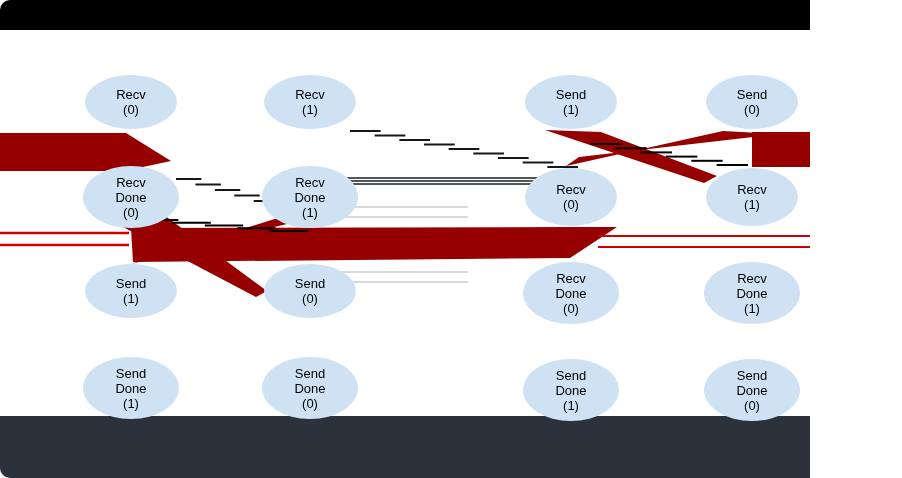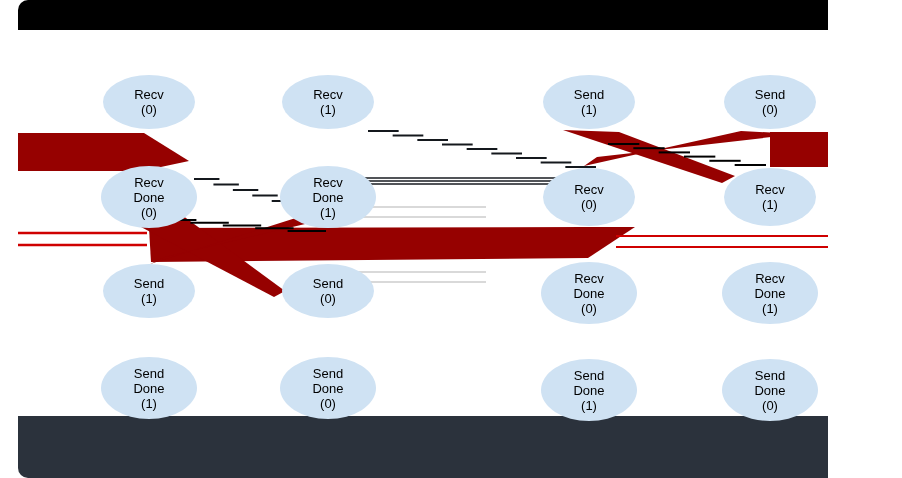--- a/index.html
+++ b/index.html
@@ -3,21 +3,20 @@
 <meta charset="utf-8">
 <style>
   html, body { margin: 0; padding: 0; background: #ffffff; }
   .stage {
     position: relative;
     width: 810px;
     height: 478px;
     background: #ffffff;
     font-family: "Liberation Sans", sans-serif;
     overflow: hidden;
-    margin-left: 18px;
   }
   .topbar {
     position: absolute;
     left: 0; top: 0;
     width: 902px; height: 30px;
     border-radius: 10px 10px 0 0;
   }
   .bottombar {
     position: absolute;
     left: 0; top: 416px;

